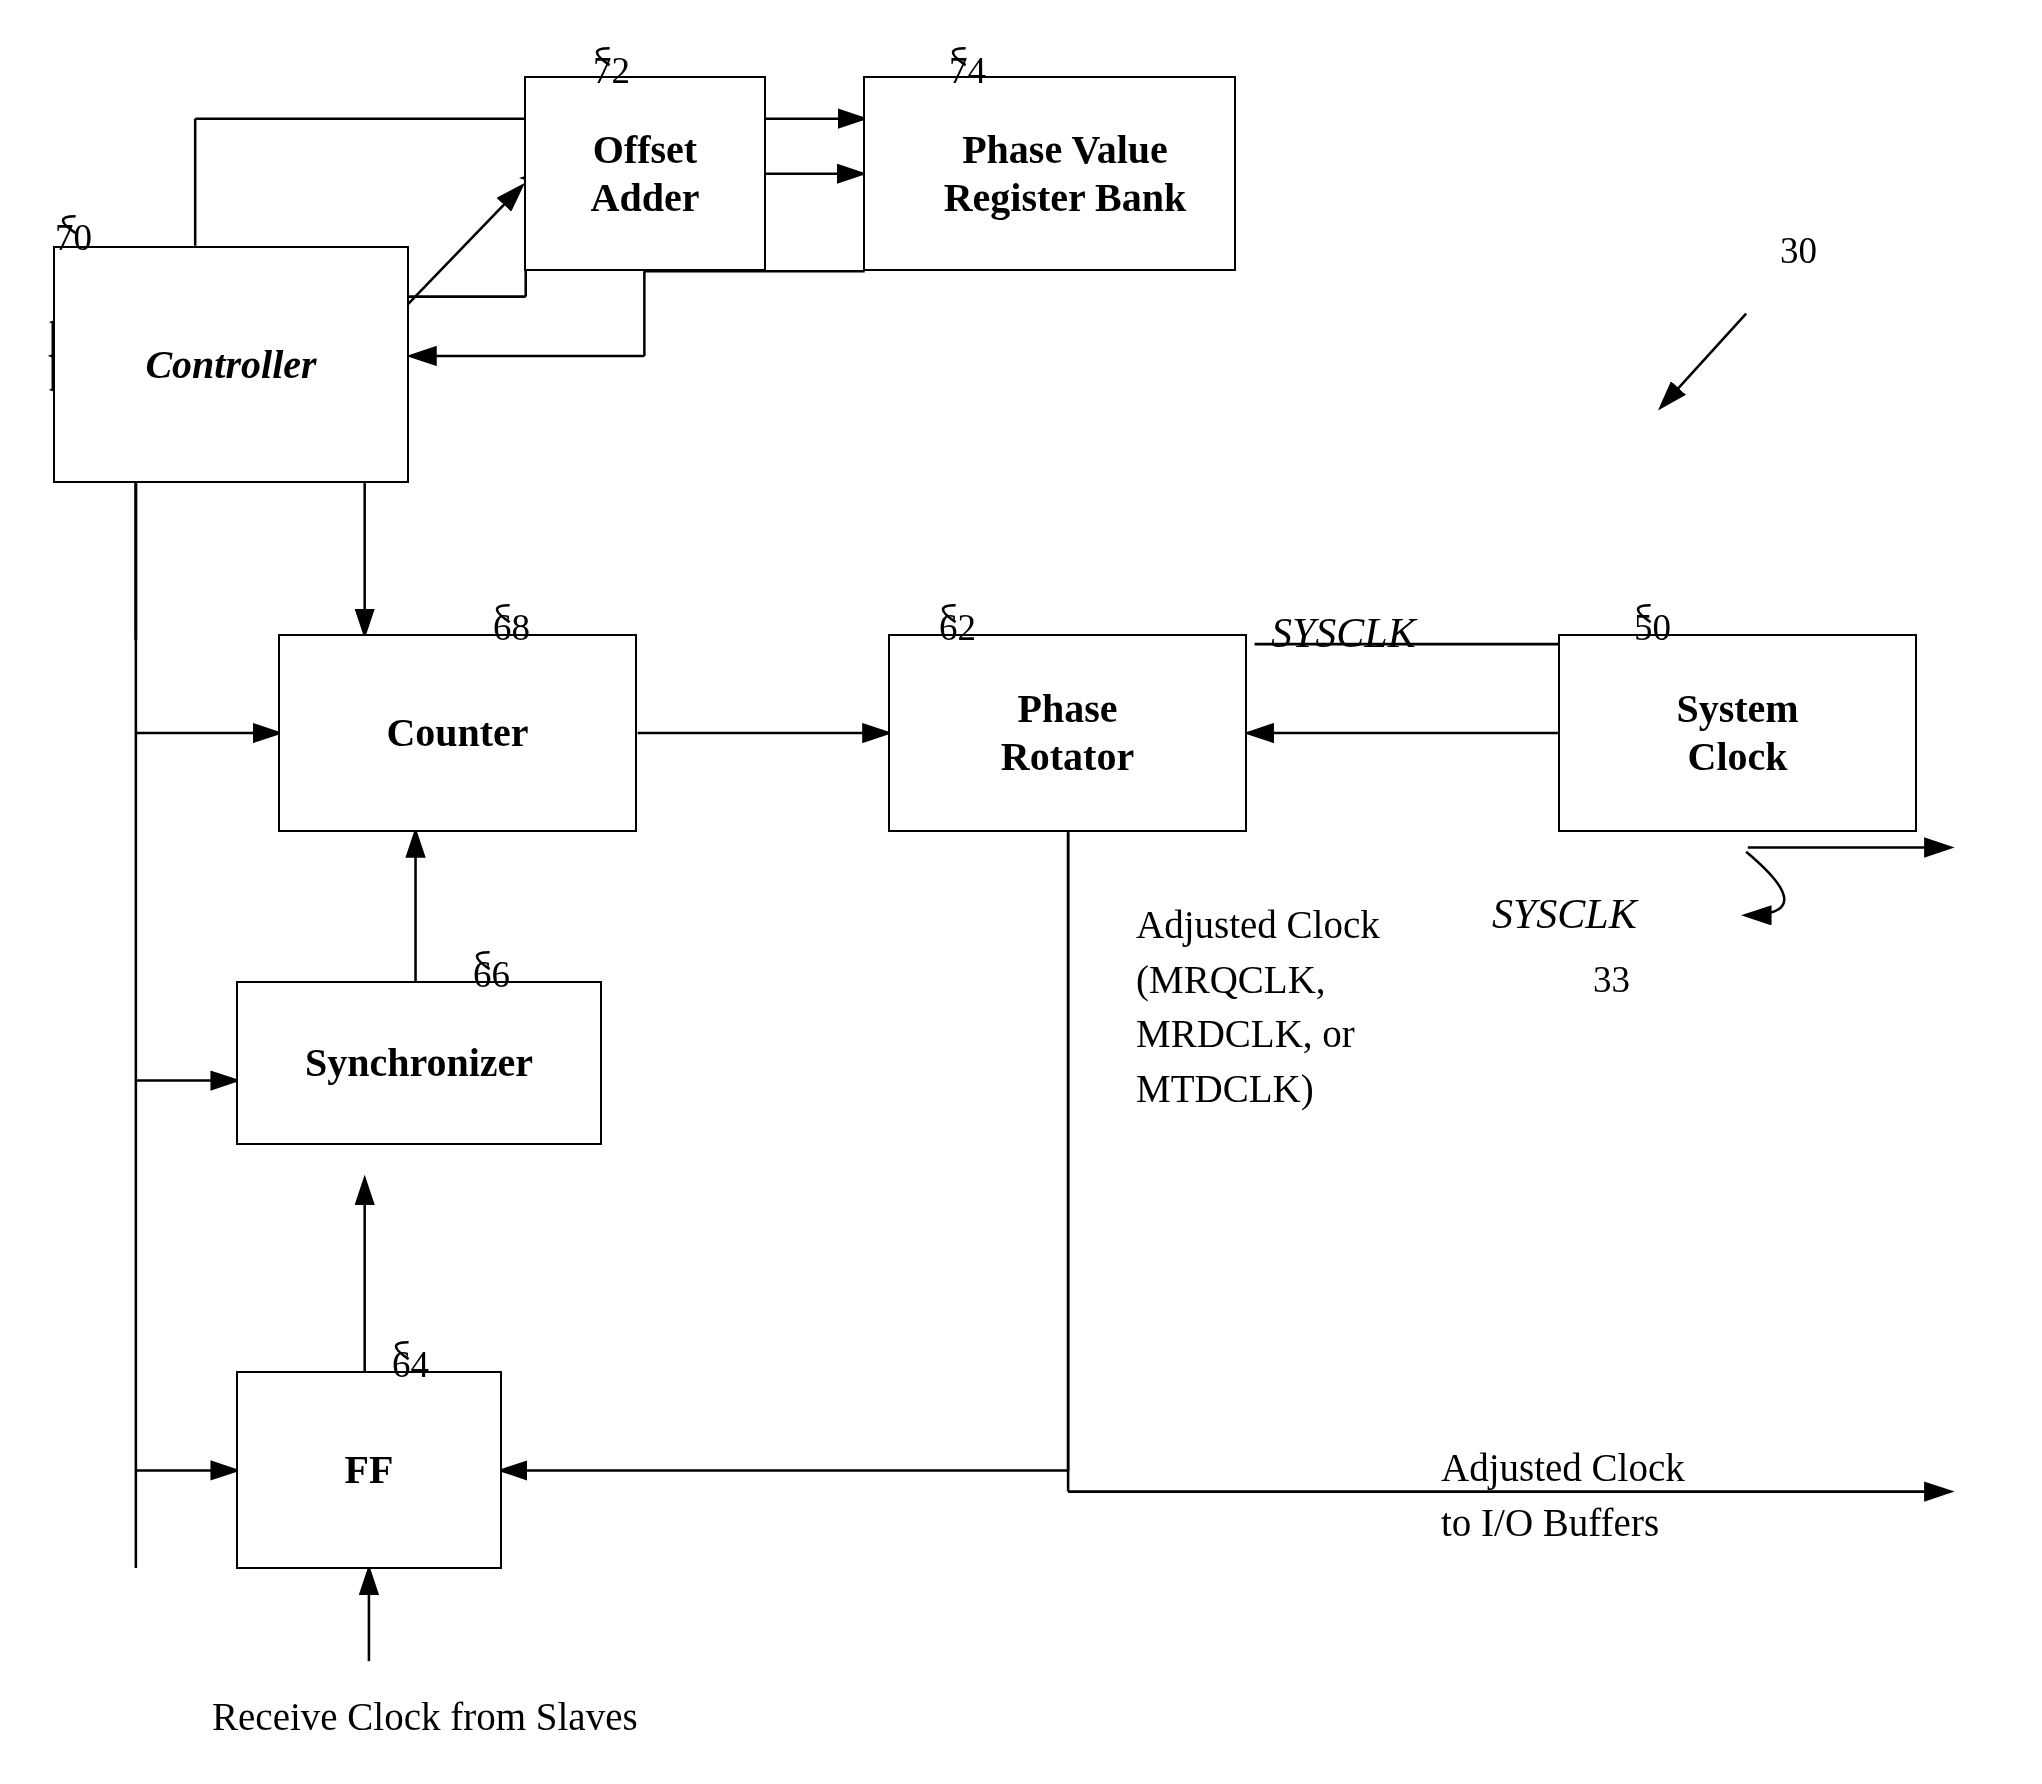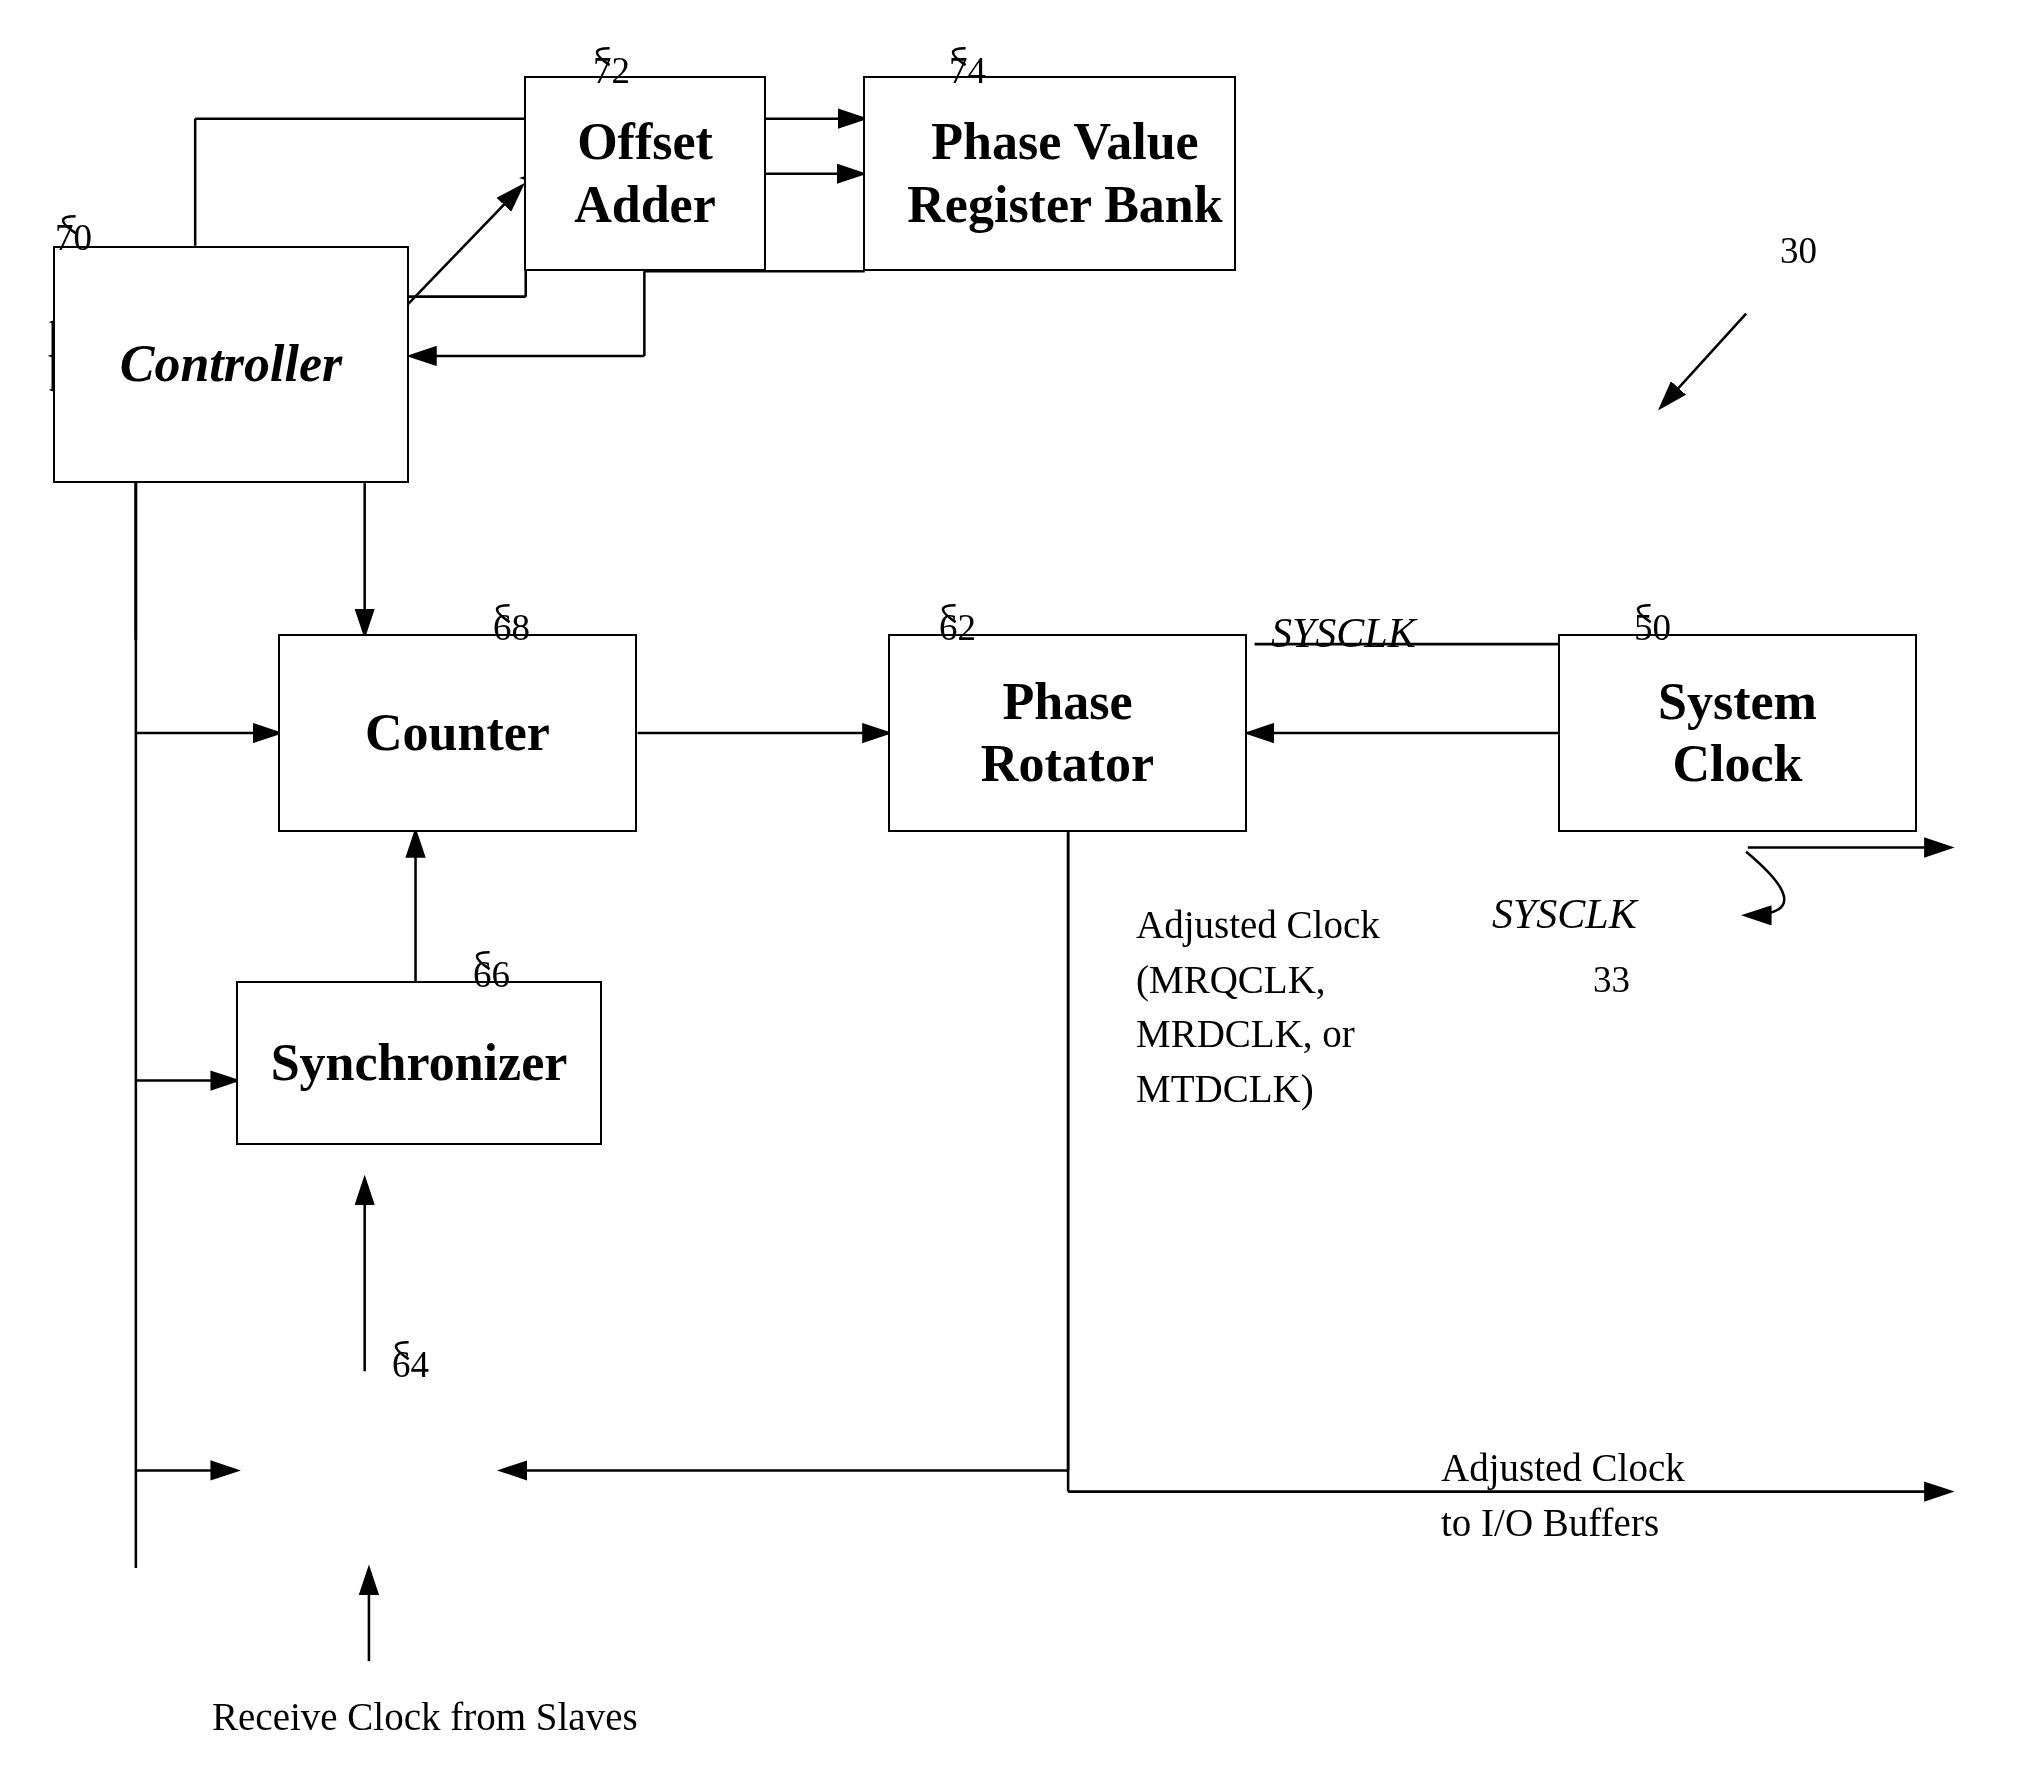--- a/index.html
+++ b/index.html
@@ -18,21 +18,21 @@
       height: 1784px;
     }
     .block {
       position: absolute;
       border: 2.5px solid #000;
       background: #fff;
       display: flex;
       align-items: center;
       justify-content: center;
       text-align: center;
-      font-size: 52px;
+      font-size: 40px;
       font-weight: bold;
       line-height: 1.2;
     }
     .label {
       position: absolute;
       font-size: 39px;
       font-weight: bold;
       color: #000;
       text-align: center;
     }
@@ -180,20 +180,23 @@
   </svg>
 
   <div class="block" style="left:236px; top:981px; width:366px; height:164px;">
     <span>Synchronizer</span>
   </div>
   <span class="ref-num" style="left:473px; top:953px;">66</span>
   <svg style="position:absolute;top:948px;left:456px;width:42px;height:25.4px;" viewBox="0 0 50 30" width="42" height="25.4">
     <path d="M 40 25 Q 10 5 40 5" stroke="#000" stroke-width="3" fill="none"></path>
   </svg>
 
+  <div class="block" style="left:236px; top:1371px; width:266px; height:198px;">
+    <span>FF</span>
+  </div>
   <span class="ref-num" style="left:392px; top:1343px;">64</span>
   <svg style="position:absolute;top:1338px;left:375px;width:42px;height:25.4px;" viewBox="0 0 50 30" width="42" height="25.4">
     <path d="M 40 25 Q 10 5 40 5" stroke="#000" stroke-width="3" fill="none"></path>
   </svg>
 
   <div class="label" style="left:1271px; top:609px; font-size:42px; font-weight:normal; font-style:italic;">SYSCLK</div>
 
   <div class="label" style="left:1492px; top:890px; font-size:42px; font-weight:normal; font-style:italic;">SYSCLK</div>
 
   <span class="ref-num" style="left:1593px; top:958px; font-size:37px;">33</span>

